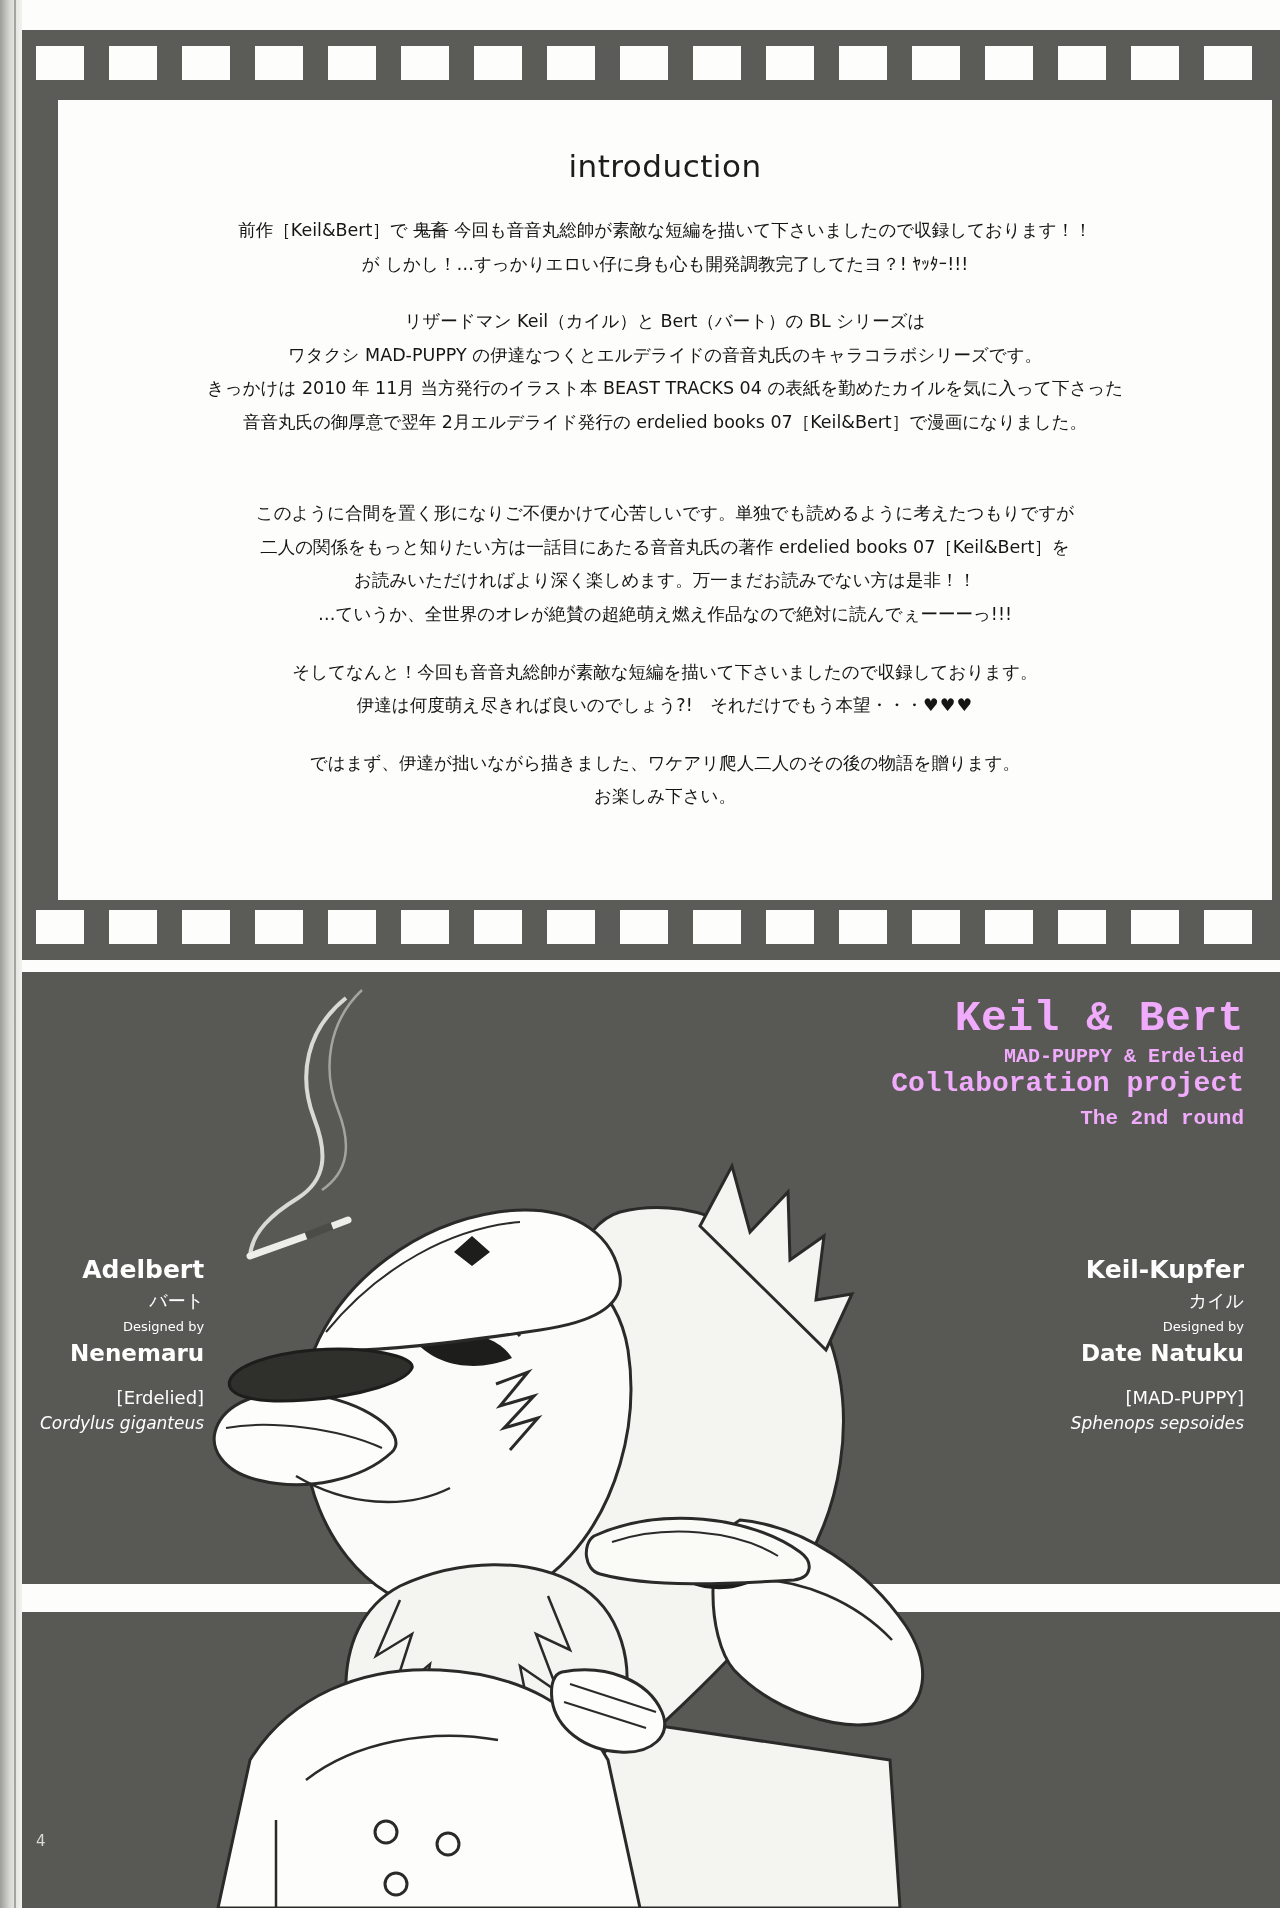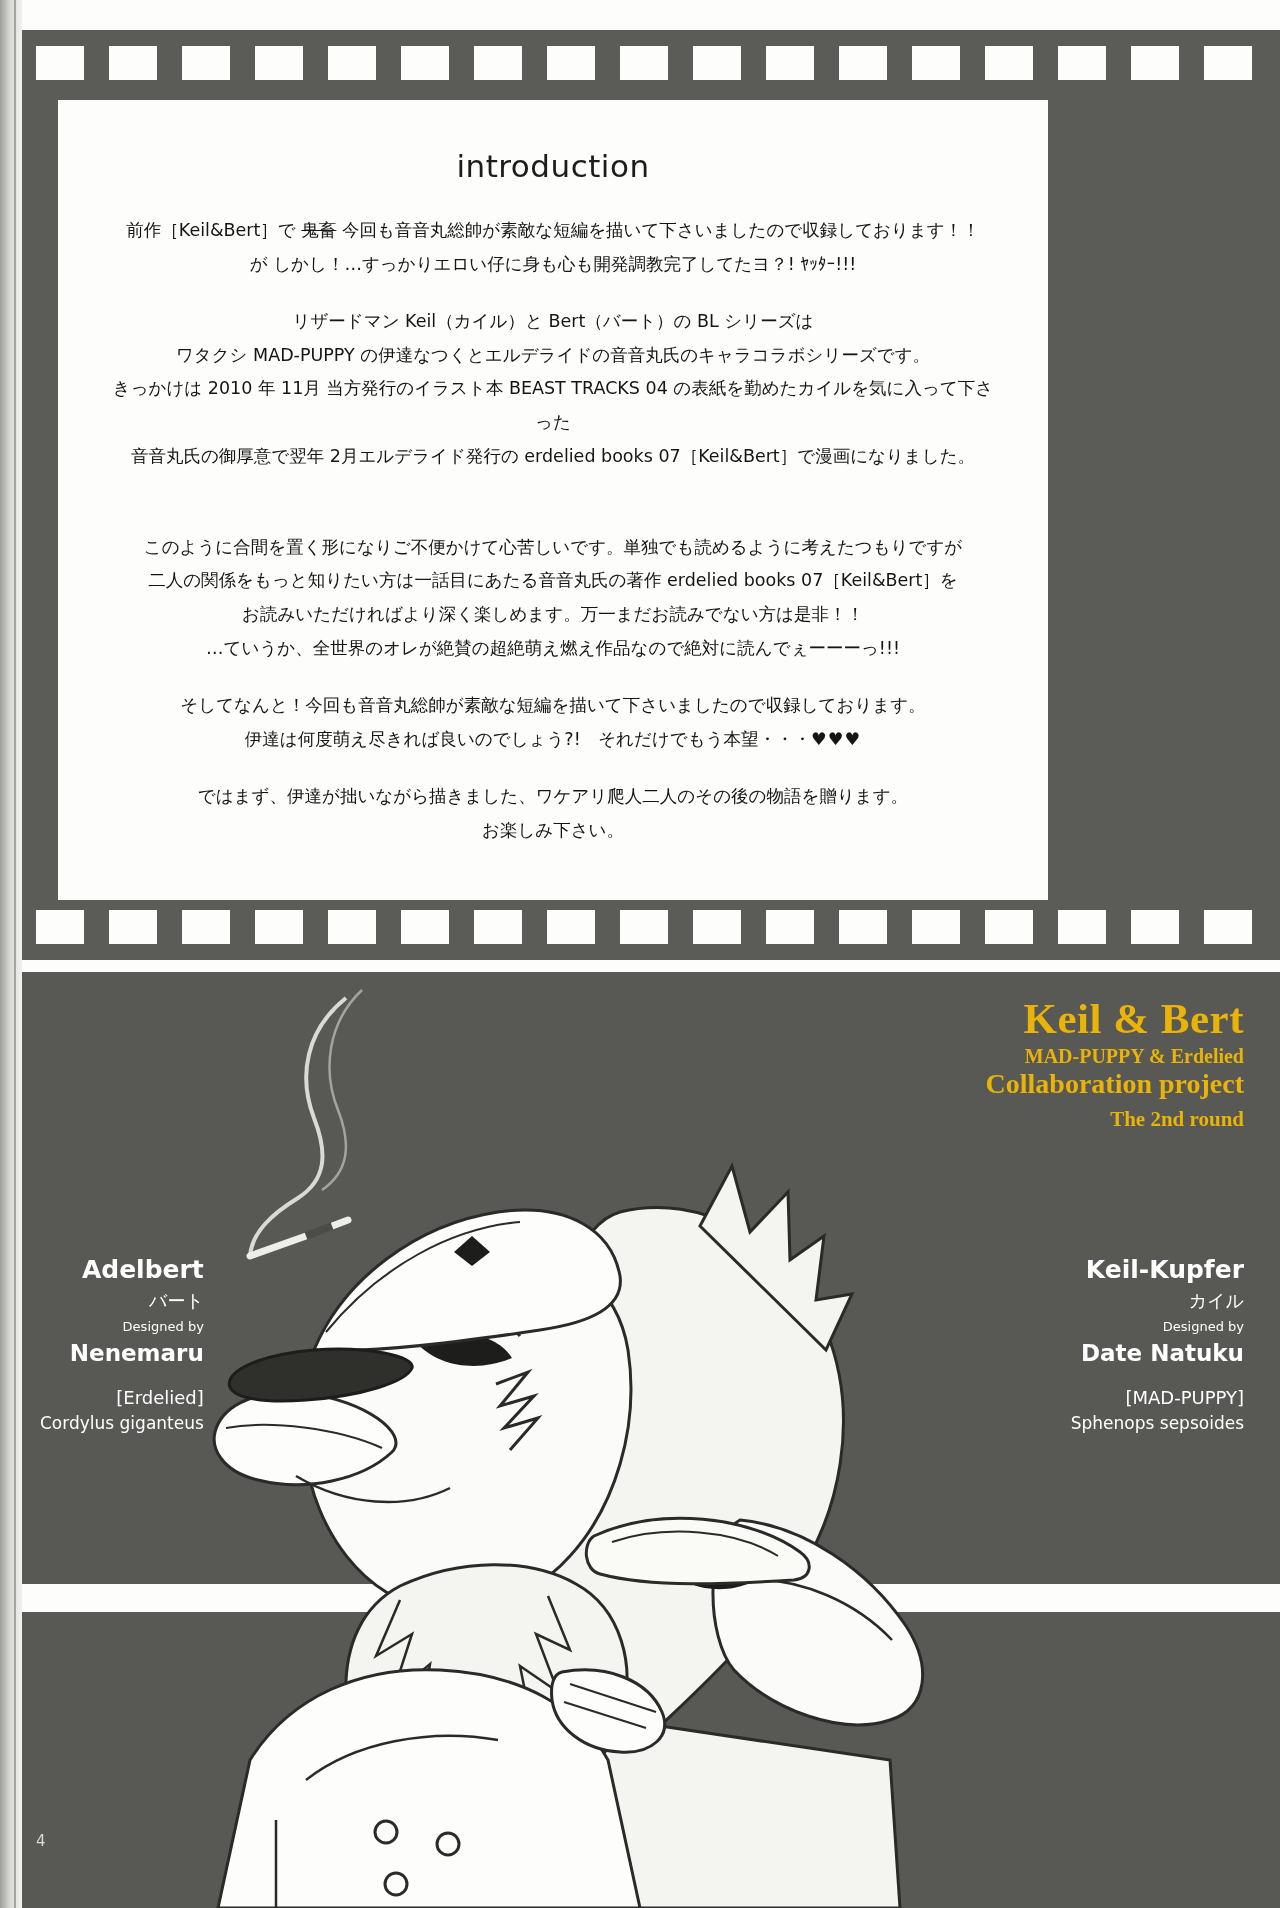--- a/index.html
+++ b/index.html
@@ -66,21 +66,21 @@
     height: 34px;
     background: #fdfdfb;
     flex: 0 0 auto;
   }
 
   
   #intro-panel {
     position: absolute;
     left: 58px;
     top: 100px;
-    width: 990px;
+    width: 1214px;
     height: 800px;
     background: #fdfdfb;
     box-sizing: border-box;
     padding: 34px 46px 20px 46px;
   }
   #intro-title {
     text-align: center;
     font-size: 31px;
     font-weight: normal;
     color: #1c1c1c;
@@ -126,22 +126,22 @@
     height: 28px;
     background: #fdfdfb;
   }
 
   
   #title-block {
     position: absolute;
     right: 36px;
     top: 24px;
     text-align: right;
-    color: #eab308;
-    font-family: Liberation Serif, serif;
+    color: #f0abfc;
+    font-family: Liberation Mono, monospace;
   }
   #main-title {
     font-size: 43px;
     font-weight: bold;
     letter-spacing: .5px;
     line-height: 1.05;
   }
   #sub-title-1 {
     font-size: 20px;
     font-weight: bold;
@@ -182,20 +182,21 @@
   .credit .designer {
     font-size: 23px;
     font-weight: bold;
   }
   .credit .studio {
     font-size: 18px;
     margin-top: 16px;
   }
   .credit .latin {
     font-size: 17px;
+    font-style: italic;
   }
 
   
   #page-number {
     position: absolute;
     left: 36px;
     top: 1832px;
     color: #d9d9d6;
     font-size: 15px;
     font-family: "DejaVu Sans", sans-serif;

